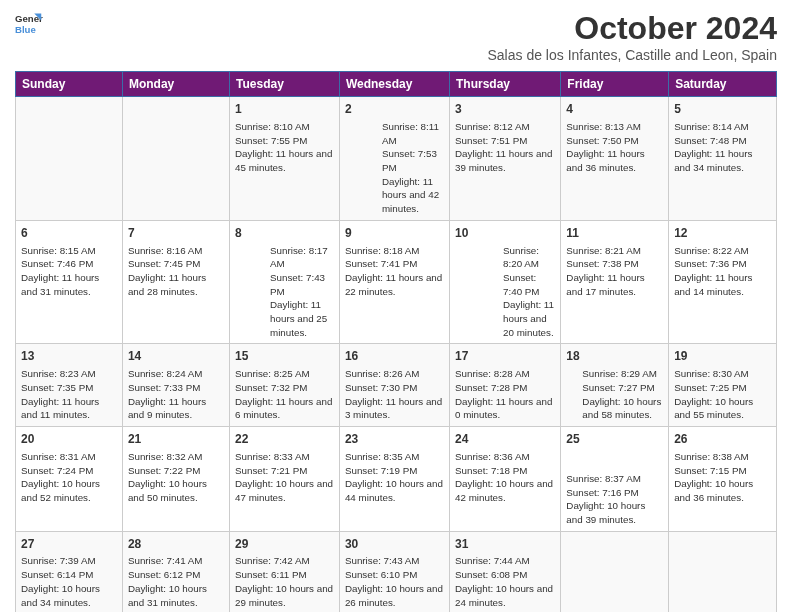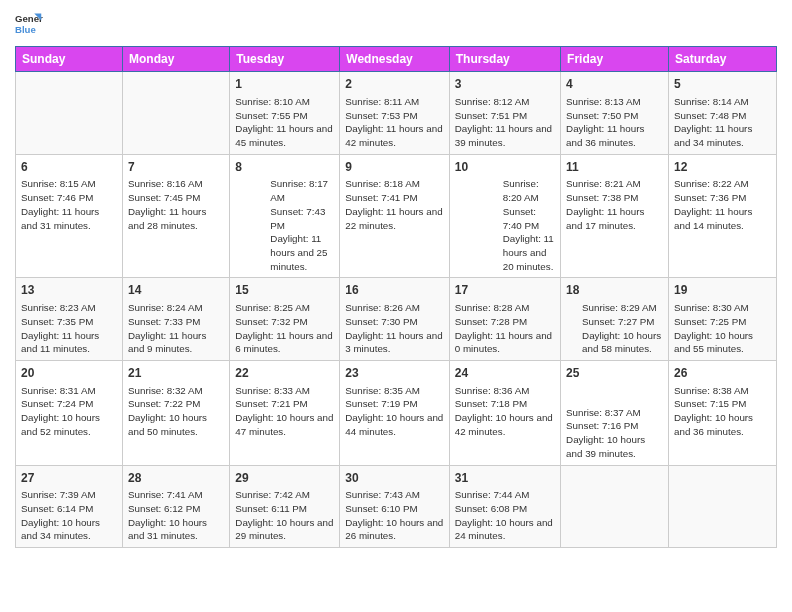--- a/index.html
+++ b/index.html
@@ -36,21 +36,21 @@
     .subtitle {
       font-size: 14px;
       color: #555;
     }
     table {
       width: 100%;
       border-collapse: collapse;
       font-size: 10.5px;
     }
     thead tr th {
-      background-color: #d946ef;
+      background-color: #701a75;
       color: #fff;
       text-align: left;
       padding: 5px 6px;
       font-size: 12px;
       font-weight: bold;
       border: 1px solid #3a6da8;
     }
     tbody tr td {
       border: 1px solid #ccc;
       vertical-align: top;
@@ -84,20 +84,24 @@
 </head>
 <body>
 
 <div class="header-area">
   <div class="logo">
     <svg class="logo-icon" viewBox="0 0 32 32">
       <text x="0" y="14" font-size="11" font-weight="bold" fill="#333" font-family="Arial">General</text>
       <text x="0" y="26" font-size="11" font-weight="bold" fill="#4a90d9" font-family="Arial">Blue</text>
       <polygon points="22,4 30,4 30,12" fill="#4a90d9"></polygon>
     </svg>
+  </div>
+  <div class="title-area">
+    <div class="month-title">October 2024</div>
+    <div class="subtitle">Salas de los Infantes, Castille and Leon, Spain</div>
   </div>
 </div>
 
 <table>
   <thead>
     <tr>
     <th>Sunday</th>
         <th>Monday</th>
         <th>Tuesday</th>
         <th>Wednesday</th>
@@ -111,21 +115,21 @@
         <td class="empty"></td>
         <td class="empty"></td>
         <td>
           <span class="day-number">1</span>
           <div class="day-info" style="white-space: pre-line;">Sunrise: 8:10 AM
 Sunset: 7:55 PM
 Daylight: 11 hours and 45 minutes.</div>
         </td>
         <td>
           <span class="day-number">2</span>
-          <div class="day-info" style="white-space: pre-line;">Sunrise: 8:11 AM
+          <div class="day-info" style="white-space: pre-line; margin-left: 37px;">Sunrise: 8:11 AM
 Sunset: 7:53 PM
 Daylight: 11 hours and 42 minutes.</div>
         </td>
         <td>
           <span class="day-number">3</span>
           <div class="day-info" style="white-space: pre-line;">Sunrise: 8:12 AM
 Sunset: 7:51 PM
 Daylight: 11 hours and 39 minutes.</div>
         </td>
         <td>

